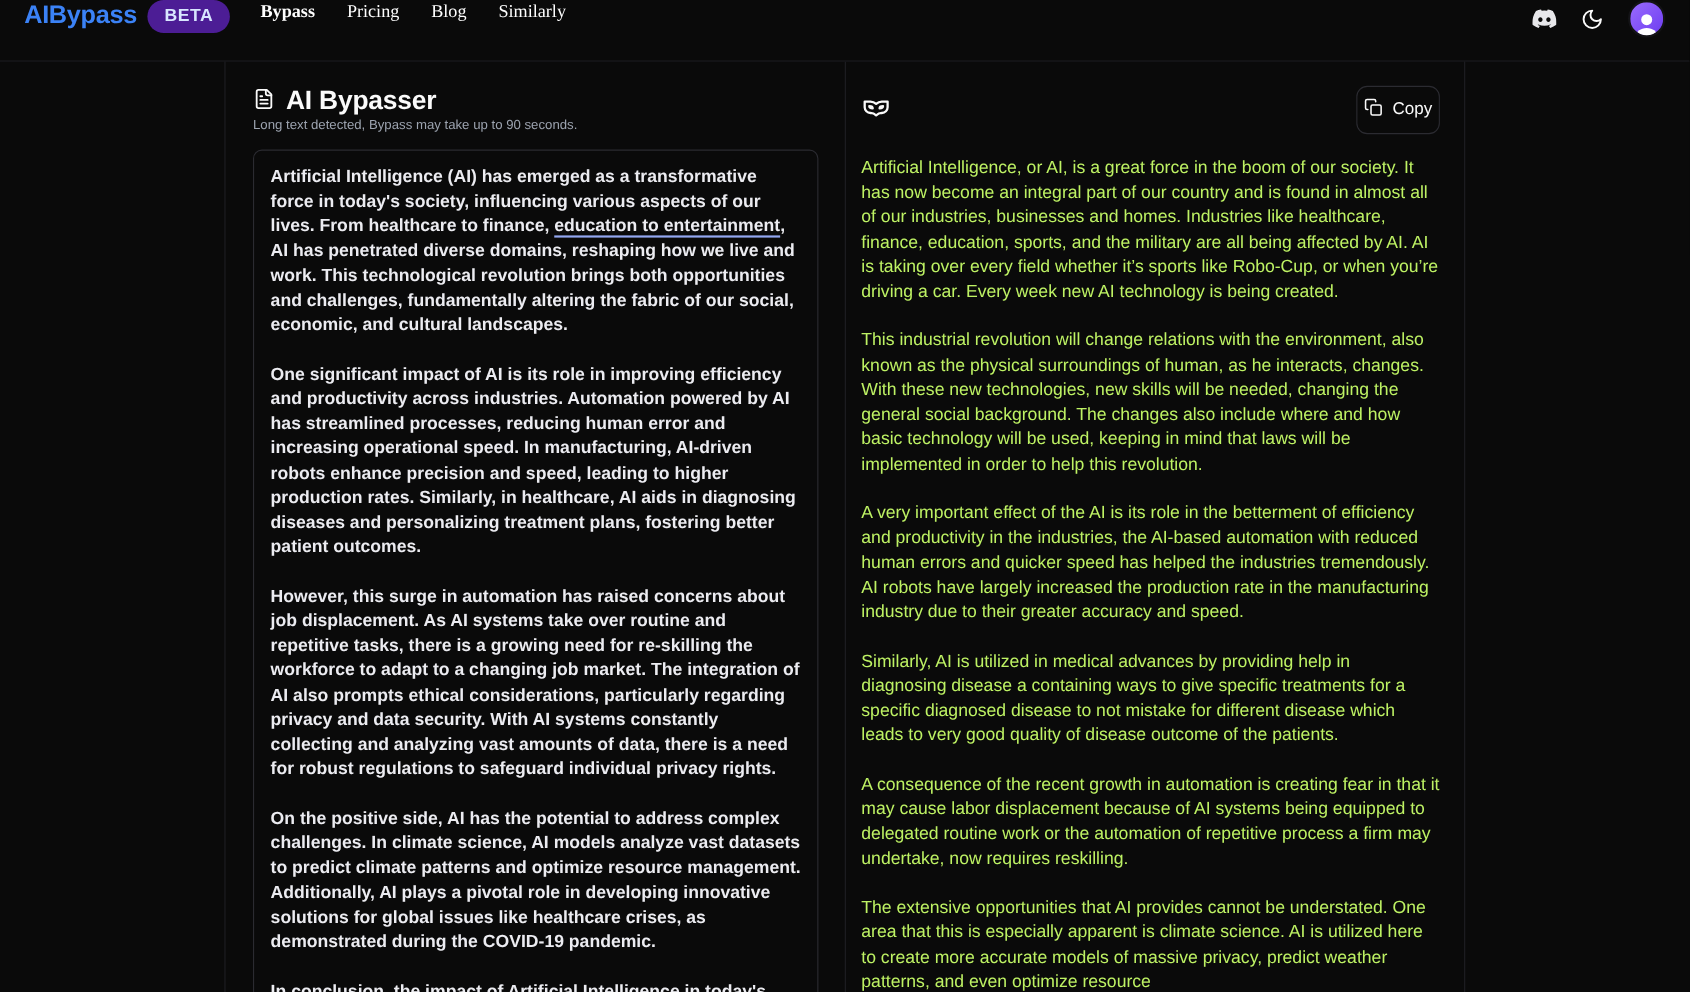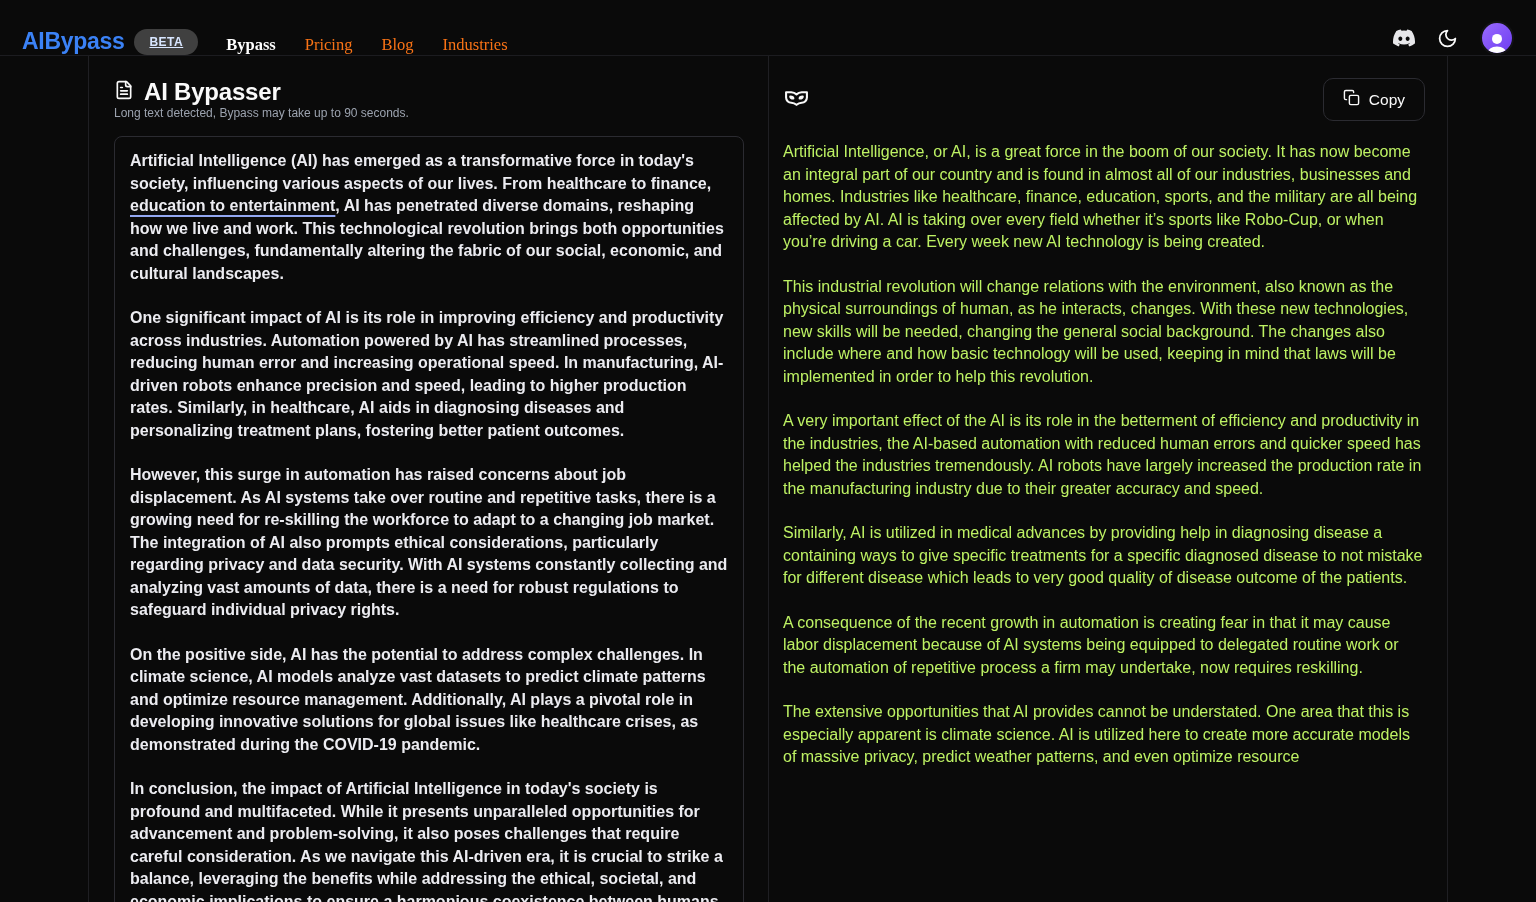--- a/index.html
+++ b/index.html
@@ -6,53 +6,52 @@
   html,body { width:1536px; height:902px; overflow:hidden; }
   body {
     background:#0a0a0a;
     font-family:"Liberation Sans", sans-serif;
     color:#fafafa;
   }
   
   .navbar {
     height:56px;
     display:flex;
-    align-items:flex-end;
+    align-items:flex-start;
     padding:0 22px;
     background:#0a0a0a;
     border-bottom:1px solid #1c1c20;
   }
   .brand { color:#3b82f6; font-size:23px; font-weight:700; letter-spacing:-0.3px; cursor:pointer; }
   .beta-badge {
     margin-left:10px;
-    background:#404040;
+    background:#4c1d95;
     color:#d8e6ff;
-    font-size:12px;
+    font-size:16px;
     font-weight:600;
     letter-spacing:0.5px;
     padding:6px 15px;
     border-radius:999px;
-    text-decoration:underline;
   }
   .nav-links { display:flex; align-items:center; margin-left:28px; gap:29px;font-family:Liberation Serif, serif; }
-  .nav-link { font-size:16.5px; color:#f97316; cursor:pointer; }
+  .nav-link { font-size:16.5px; color:#ffffff; cursor:pointer; }
   .nav-link.active { color:#ffffff; font-weight:700; }
   .nav-right { margin-left:auto; display:flex; align-items:center; gap:22px; }
   .icon-btn { display:flex; align-items:center; justify-content:center; cursor:pointer; background:none; border:none; }
   .avatar {
     width:34px; height:34px; border-radius:50%;
     background:linear-gradient(135deg,#9a6bff 0%,#6d3df0 100%);
     border:2px solid #131316;
     overflow:hidden;
     display:flex; justify-content:center; align-items:flex-start;
     cursor:pointer;
   }
   
   .main {
-    width:1360px;
+    width:1128px;
     height:846px;
     margin:0 auto;
     display:grid;
     grid-template-columns:1fr 1fr;
     border-left:1px solid #1f1f23;
     border-right:1px solid #1f1f23;
     overflow:hidden;
   }
   .col { overflow:hidden; }
   .col-left { padding:22px 24px 0 25px; }
@@ -80,21 +79,21 @@
     text-decoration-color:#93a7f1;
     text-decoration-thickness:2px;
     text-underline-offset:4px;
   }
   
   .copy-btn {
     display:flex; align-items:center; gap:9px;
     background:#0a0a0a;
     border:1px solid #2b2b31;
     border-radius:10px;
-    padding:10px 19px;
+    padding:10px 6px;
     color:#fafafa;
     font-size:15.5px;
     font-weight:500;
     font-family:"Liberation Sans", sans-serif;
     cursor:pointer;
   }
   .output { margin-top:20px; }
   .output p {
     color:#bef264;
     font-size:16px;
@@ -106,21 +105,21 @@
 <body>
 
 <header class="navbar">
   <span class="brand">AIBypass</span>
   <span class="beta-badge">BETA</span>
 
   <nav class="nav-links">
     <span class="nav-link active">Bypass</span>
     <span class="nav-link">Pricing</span>
     <span class="nav-link">Blog</span>
-    <span class="nav-link">Industries</span>
+    <span class="nav-link">Similarly</span>
   </nav>
 
   <div class="nav-right">
     <button class="icon-btn">
       <svg viewBox="0 0 24 24" width="22" height="22" fill="#e7e7ea">
           <path d="M20.317 4.37a19.79 19.79 0 0 0-4.885-1.515.074.074 0 0 0-.079.037c-.21.375-.444.865-.608 1.25a18.27 18.27 0 0 0-5.487 0 12.64 12.64 0 0 0-.617-1.25.077.077 0 0 0-.079-.037A19.736 19.736 0 0 0 3.677 4.37a.07.07 0 0 0-.032.027C.533 9.046-.32 13.58.099 18.058a.082.082 0 0 0 .031.056 19.9 19.9 0 0 0 5.993 3.03.078.078 0 0 0 .084-.028 14.09 14.09 0 0 0 1.226-1.994.076.076 0 0 0-.041-.106 13.107 13.107 0 0 1-1.872-.892.077.077 0 0 1-.008-.128c.126-.094.252-.192.372-.292a.074.074 0 0 1 .077-.01c3.928 1.793 8.18 1.793 12.062 0a.074.074 0 0 1 .078.01c.12.098.246.198.373.292a.077.077 0 0 1-.006.127 12.3 12.3 0 0 1-1.873.892.077.077 0 0 0-.041.107c.36.698.772 1.362 1.225 1.993a.076.076 0 0 0 .084.028 19.84 19.84 0 0 0 6.002-3.03.077.077 0 0 0 .032-.054c.5-5.177-.838-9.674-3.549-13.66a.06.06 0 0 0-.031-.03zM8.02 15.33c-1.183 0-2.157-1.085-2.157-2.419 0-1.333.956-2.419 2.157-2.419 1.21 0 2.176 1.096 2.157 2.42 0 1.333-.956 2.418-2.157 2.418zm7.975 0c-1.183 0-2.157-1.085-2.157-2.419 0-1.333.955-2.419 2.157-2.419 1.21 0 2.176 1.096 2.157 2.42 0 1.333-.946 2.418-2.157 2.418z"></path>
         </svg>
     </button>
     <button class="icon-btn">
       <svg viewBox="0 0 24 24" width="21" height="21" fill="none" stroke="#fafafa" stroke-width="2" stroke-linecap="round" stroke-linejoin="round">

